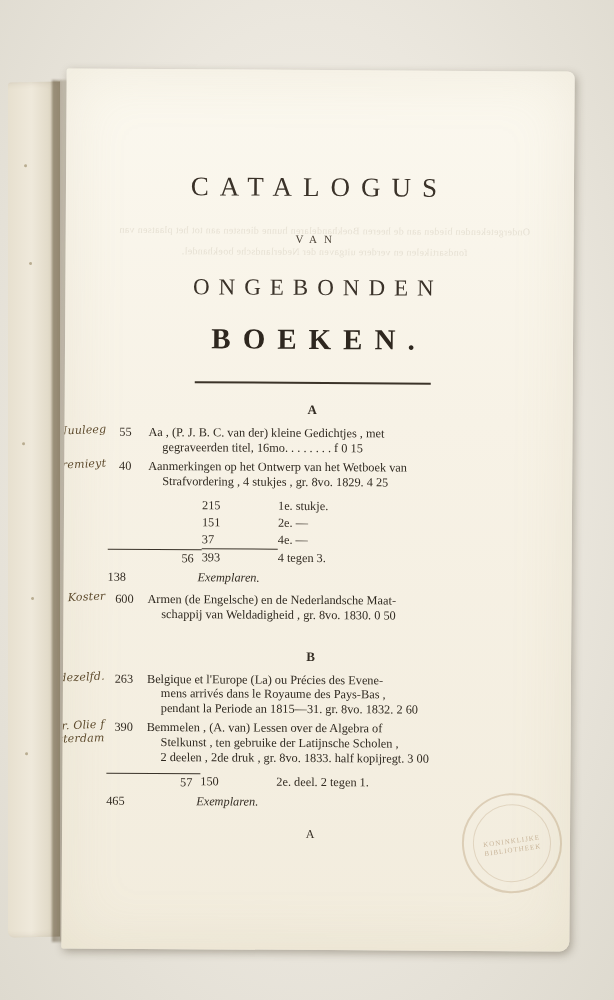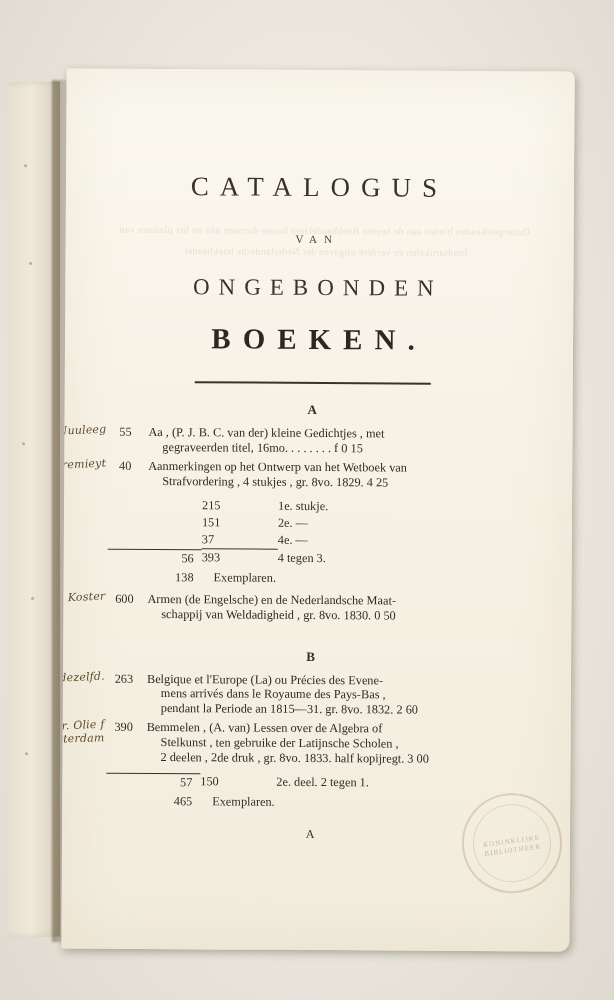--- a/index.html
+++ b/index.html
@@ -259,22 +259,22 @@
   .tally .c1.ruled {
     border-top: 1.4px solid #3a332a;
   }
   .total-line {
     display: flex;
     font-size: 12.3px;
     line-height: 18px;
     margin-top: 1px;
     color: #332c23;
   }
-  .total-line .c1 { width: 86px; text-align: right; padding-right: 20px; }
-  .total-line .c2 { text-align: right; }
+  .total-line .c1 { width: 86px; padding-right: 4px; }
+  .total-line .c2 { text-align: right; font-style: italic; }
 
   .bottom-letter {
     text-align: center;
     font-size: 12px;
     margin-top: 16px;
     color: #3a3229;
   }
 </style>
 </head>
 <body>

